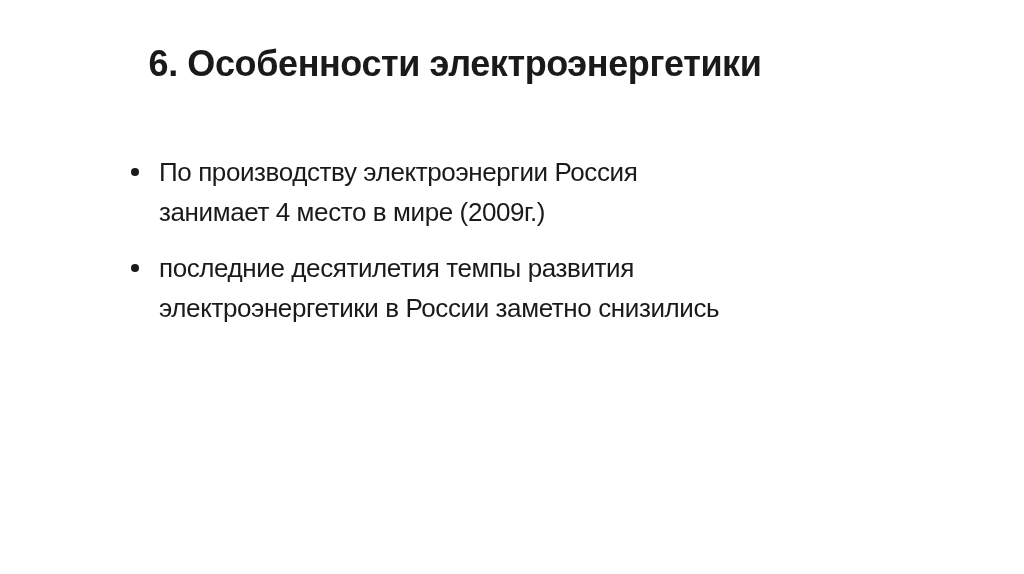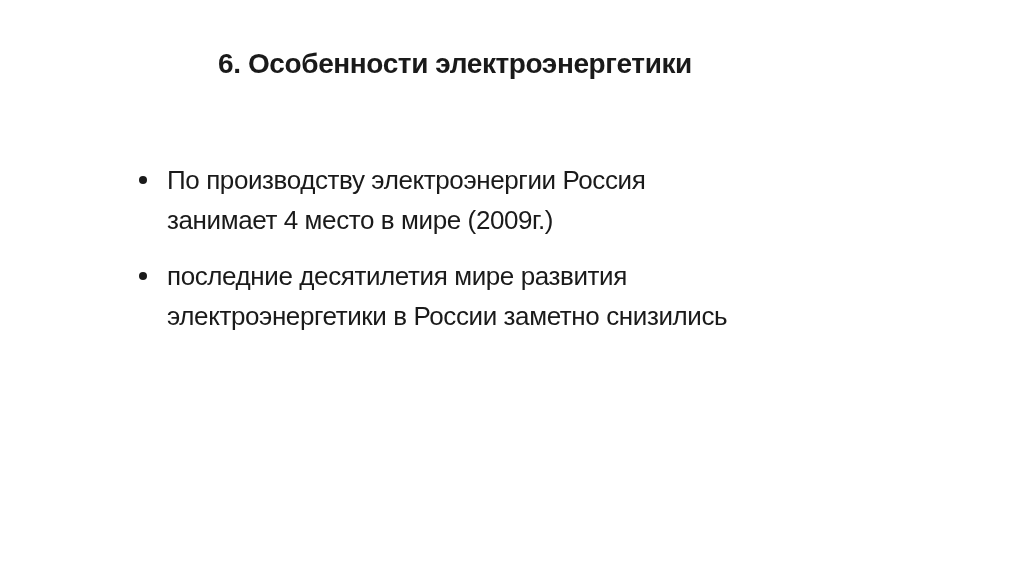--- a/index.html
+++ b/index.html
@@ -15,32 +15,32 @@
     overflow: hidden;
     font-family: "Liberation Sans", "DejaVu Sans", sans-serif;
     color: var(--fg, #1a1a1a);
   }
   .slide-title {
     position: absolute;
     left: 118px;
     top: 44px;
     width: 674px;
     text-align: center;
-    font-size: 28px;
+    font-size: 36px;
     font-weight: 700;
     line-height: 39px;
     letter-spacing: -0.4px;
     color: var(--fg, #1a1a1a);
   }
   .bullet-list {
     position: absolute;
     left: 128px;
     top: 152px;
     width: 600px;
-    margin: 8px;
+    margin: 0;
     padding: 0;
     list-style: none;
   }
   .bullet-item {
     position: relative;
     padding-left: 31px;
     font-size: 26px;
     font-weight: 400;
     line-height: 40px;
     letter-spacing: -0.4px;
@@ -60,15 +60,15 @@
 </style>
 </head>
 <body>
 
 <div class="canvas" style="--bg: #ffffff; --fg: #1a1a1a;">
   <div class="slide-title">
     <div>6. Особенности электроэнергетики</div>
   </div>
   <ul class="bullet-list">
       <li class="bullet-item">По производству электроэнергии Россия занимает 4 место в мире (2009г.)</li>
-      <li class="bullet-item">последние десятилетия мире развития электроэнергетики в России заметно снизились</li>
+      <li class="bullet-item">последние десятилетия темпы развития электроэнергетики в России заметно снизились</li>
     </ul>
 </div>
 
 </body></html>

